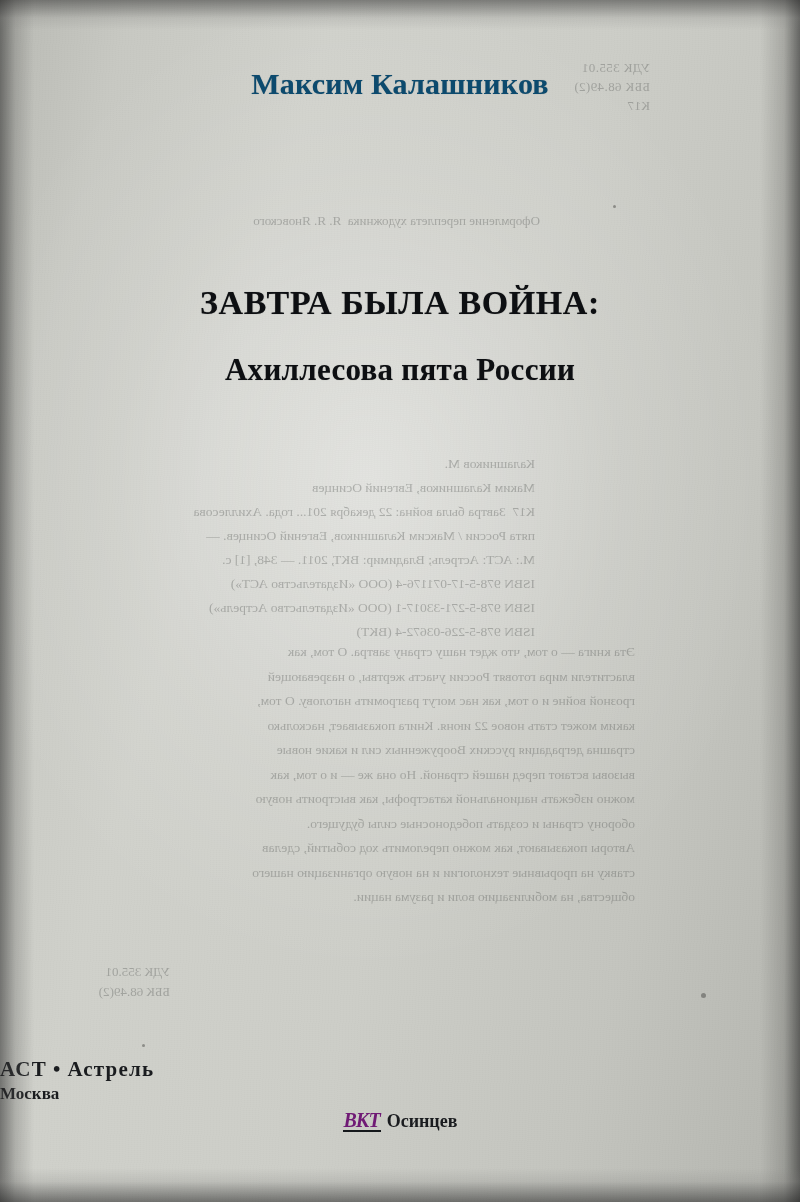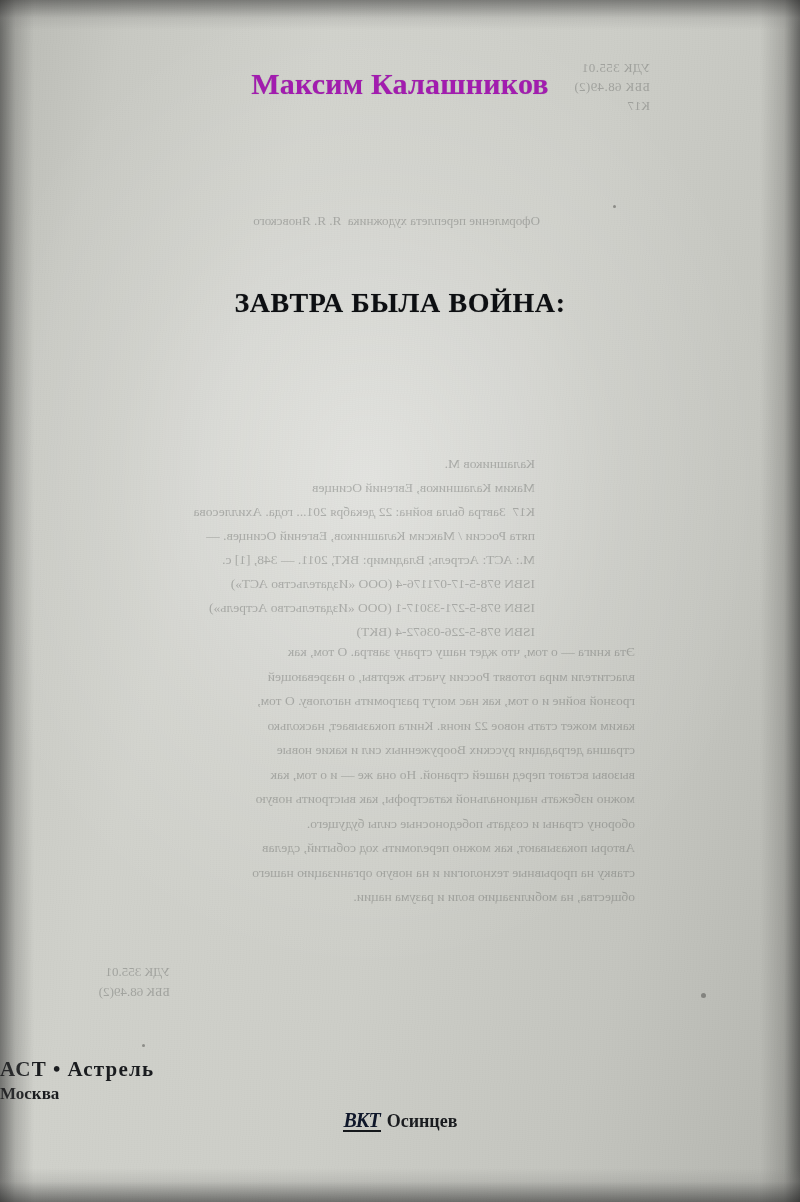--- a/index.html
+++ b/index.html
@@ -85,37 +85,37 @@
   .content {
     position: absolute;
     left: 0; top: 0;
     width: 800px;
     height: 1202px;
   }
   .authors {
     position: absolute;
     left: 0; right: 0; top: 62px;
     text-align: center;
-    color: #a21caf;
+    color: #0c4a6e;
   }
   .author-line {
     font-size: 30px;
     font-weight: bold;
     line-height: 44px;
     letter-spacing: 0.2px;
     text-shadow: 0 0 1px rgba(0,0,0,0.25);
   }
   .title-block {
     position: absolute;
     left: 0; right: 0; top: 272px;
     text-align: center;
     color: #0d0f12;
   }
   .title-main {
-    font-size: 28px;
+    font-size: 34px;
     font-weight: bold;
     line-height: 62px;
     letter-spacing: 0.6px;
     text-shadow: 0 0 1px rgba(0,0,0,0.35);
   }
   .title-sub {
     font-size: 31px;
     font-weight: bold;
     line-height: 56px;
     margin-top: 8px;
@@ -147,21 +147,21 @@
     gap: 6px;
     line-height: 26px;
     margin-top: 2px;
   }
   .logo-vkt {
     font-family: "Liberation Serif", serif;
     font-size: 20px;
     font-weight: bold;
     font-style: italic;
     letter-spacing: -1px;
-    color: #0f172a;
+    color: #701a75;
     border-bottom: 2px solid #15181b;
     padding: 0 1px 0 1px;
     line-height: 20px;
   }
   .imprint-publisher {
     font-size: 18px;
     font-weight: bold;
   }
   
   .speck {
@@ -206,20 +206,21 @@
 ББК 68.49(2)</div>
 
   <div class="content">
 
     <div class="authors">
       <div class="author-line">Максим Калашников</div>
     </div>
 
     <div class="title-block">
       <div class="title-main">ЗАВТРА БЫЛА ВОЙНА:</div>
+      <div class="title-sub">Ахиллесова пята России</div>
     </div>
 
     <div class="imprint">
       <div class="imprint-line1">
         <span>АСТ</span><span class="dot">•</span><span>Астрель</span>
       </div>
       <div class="imprint-line2">Москва</div>
       <div class="imprint-line3">
         <span class="logo-vkt">ВКТ</span>
         <span class="imprint-publisher">Осинцев</span>

